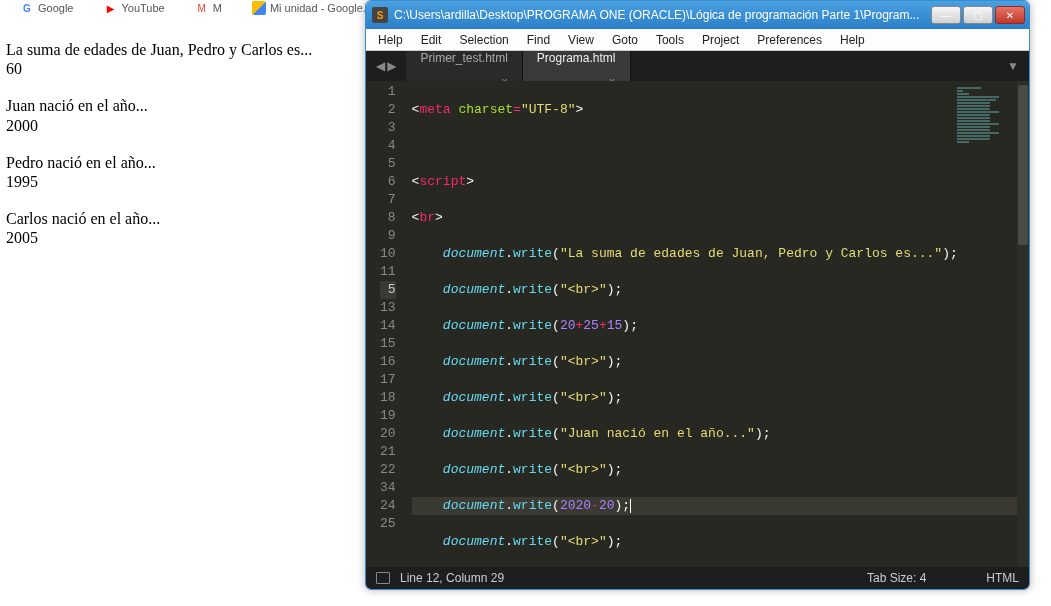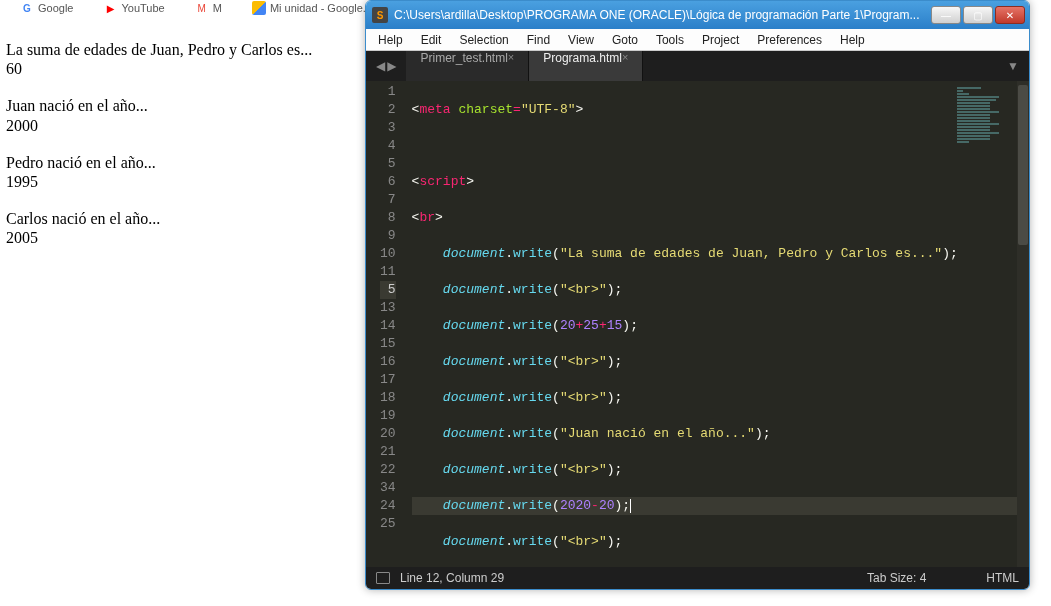--- a/index.html
+++ b/index.html
@@ -99,26 +99,27 @@
     background: #1e1e1e;
     height: 30px;
     display: flex;
     align-items: stretch;
   }
   .navarrows {
     display:flex;align-items:center;gap:2px;padding:0 10px;color:#888;
   }
   .navarrows .arr { font-size:12px; }
   .filetab {
-    display:flex;align-items:flex-start;
+    display:flex;align-items:flex-end;gap:10px;
     padding: 0 14px;
     color:#aaa;
     background:#2a2a2a;
     border-right:1px solid #111;
     font-size:12px;
+    flex-direction:column;
   }
   .filetab.active { background:#3a3a3a; color:#eee; }
   .filetab .x { color:#888; font-size:11px; }
   .tabbar .spacer { flex:1; }
   .tabbar .menu-chevron { display:flex;align-items:center;padding:0 10px;color:#888;}
 
   .editor {
     flex:1;
     background:#272822;
     display:flex;

